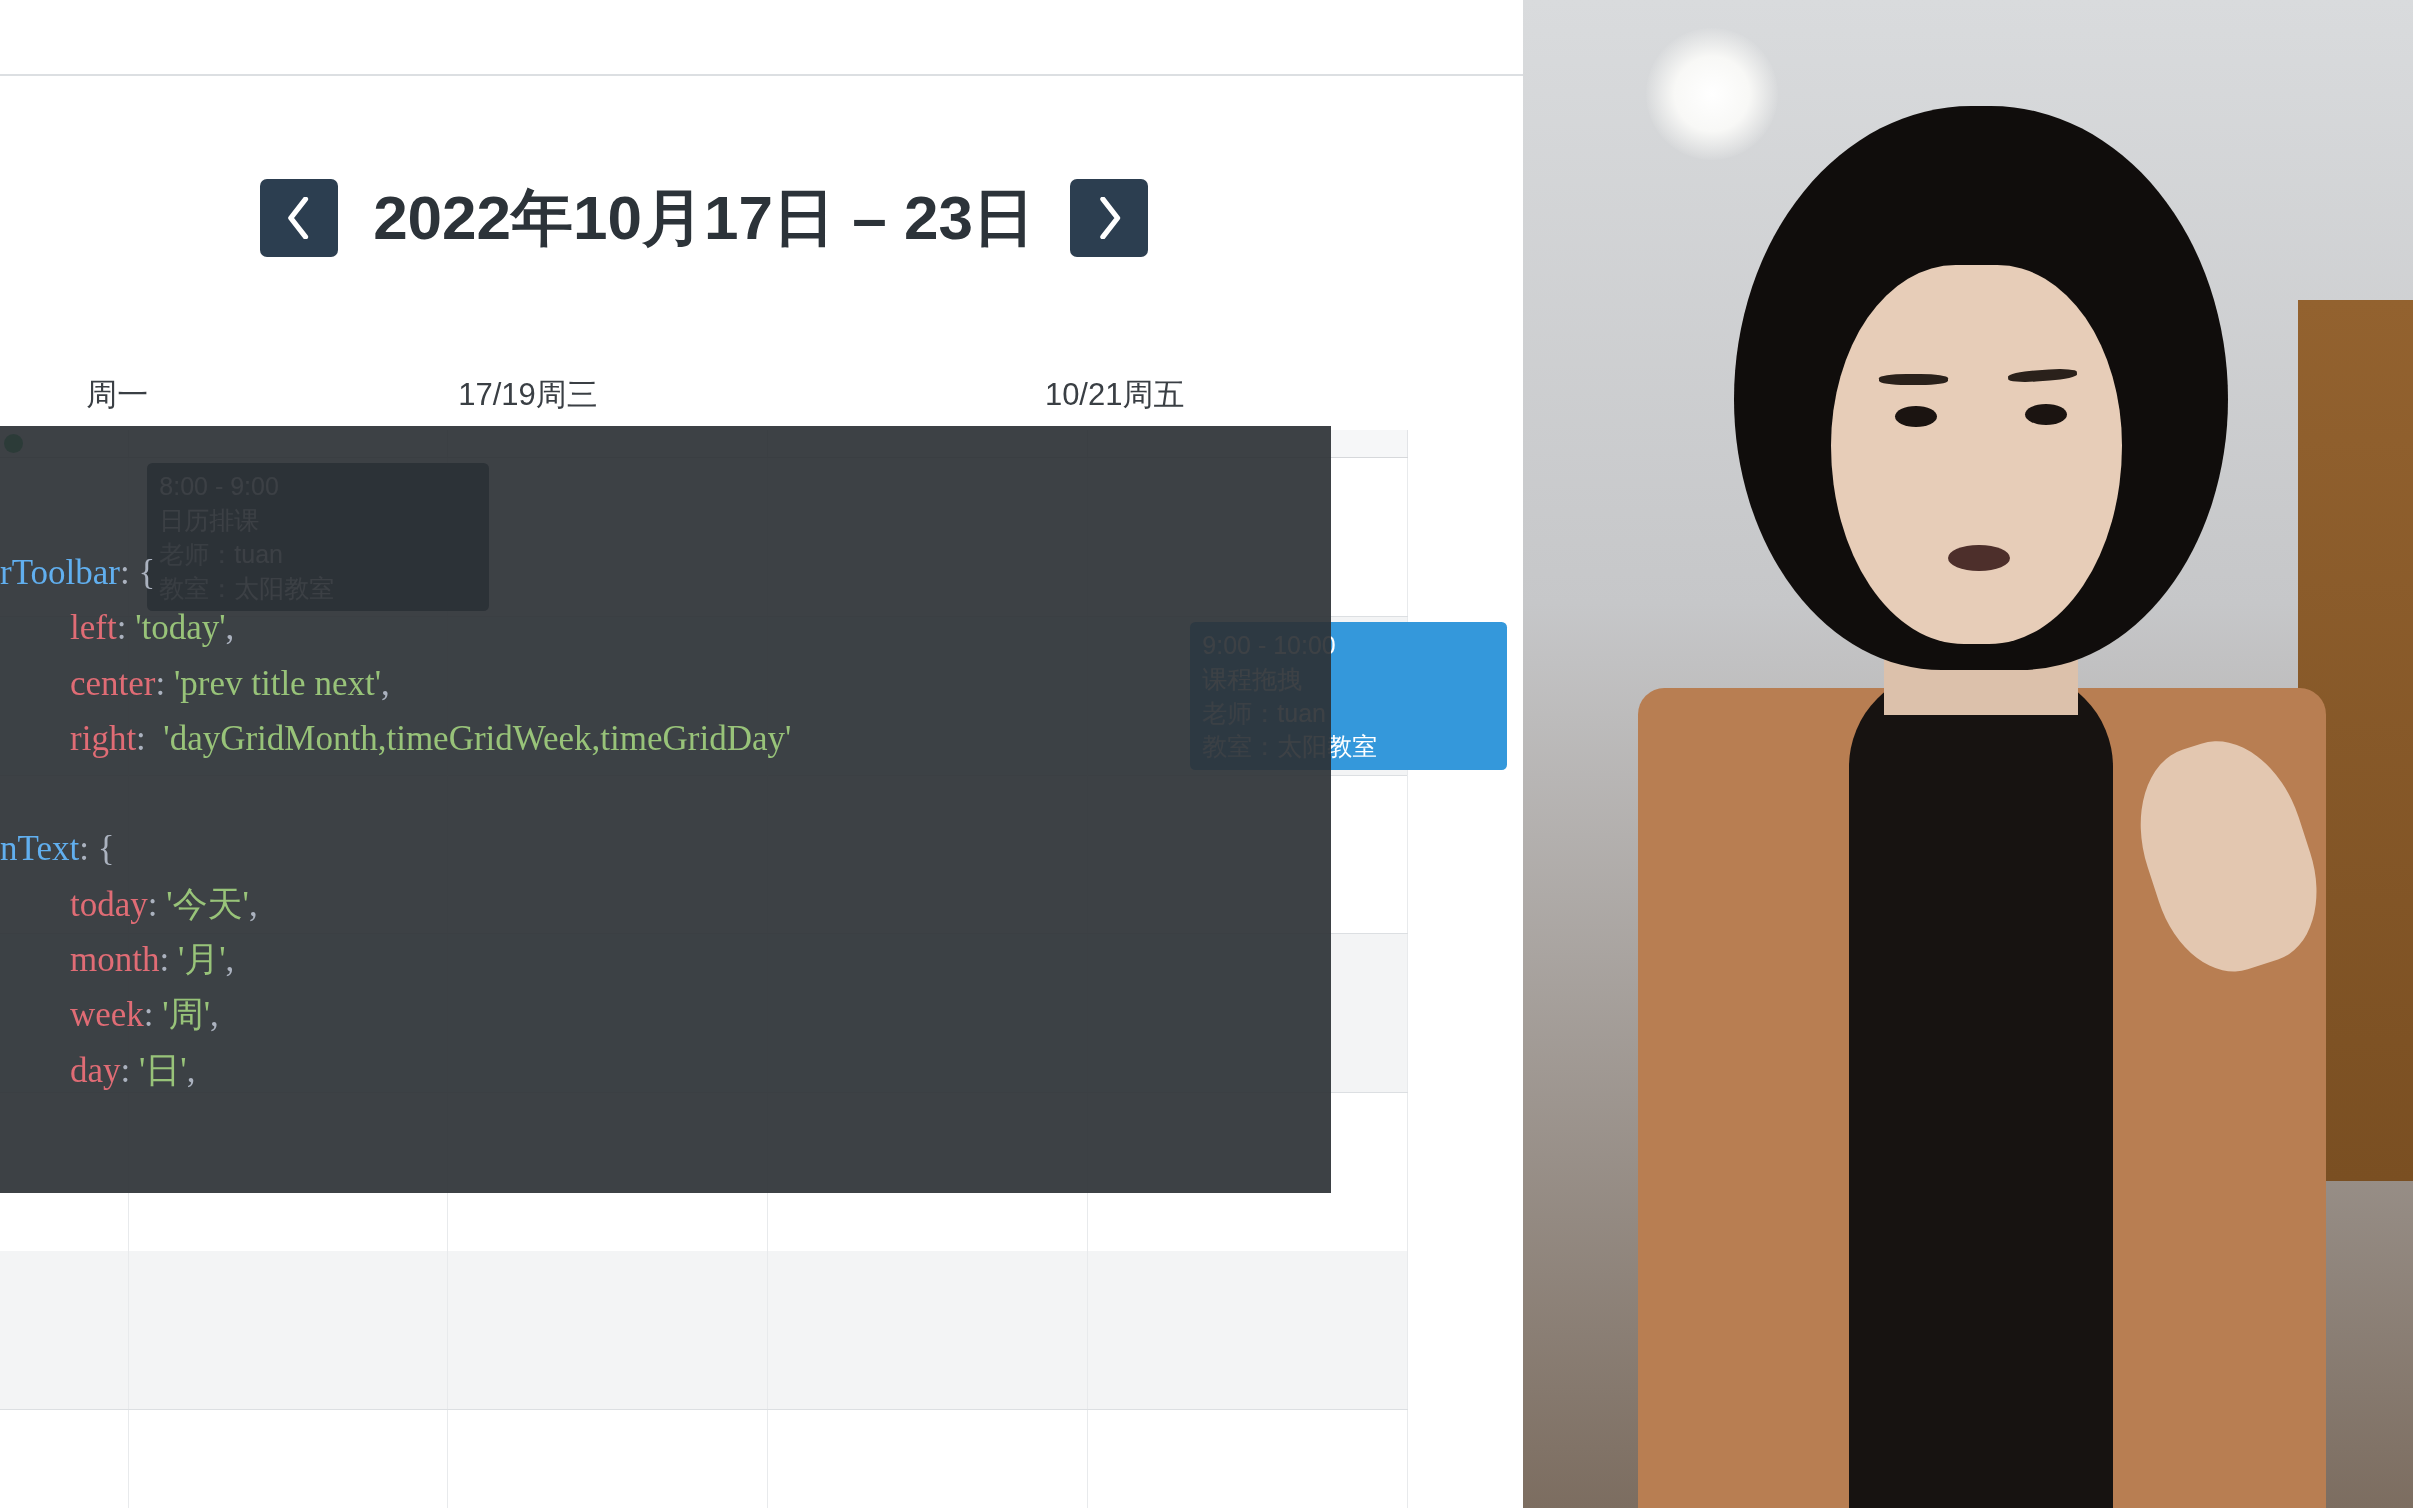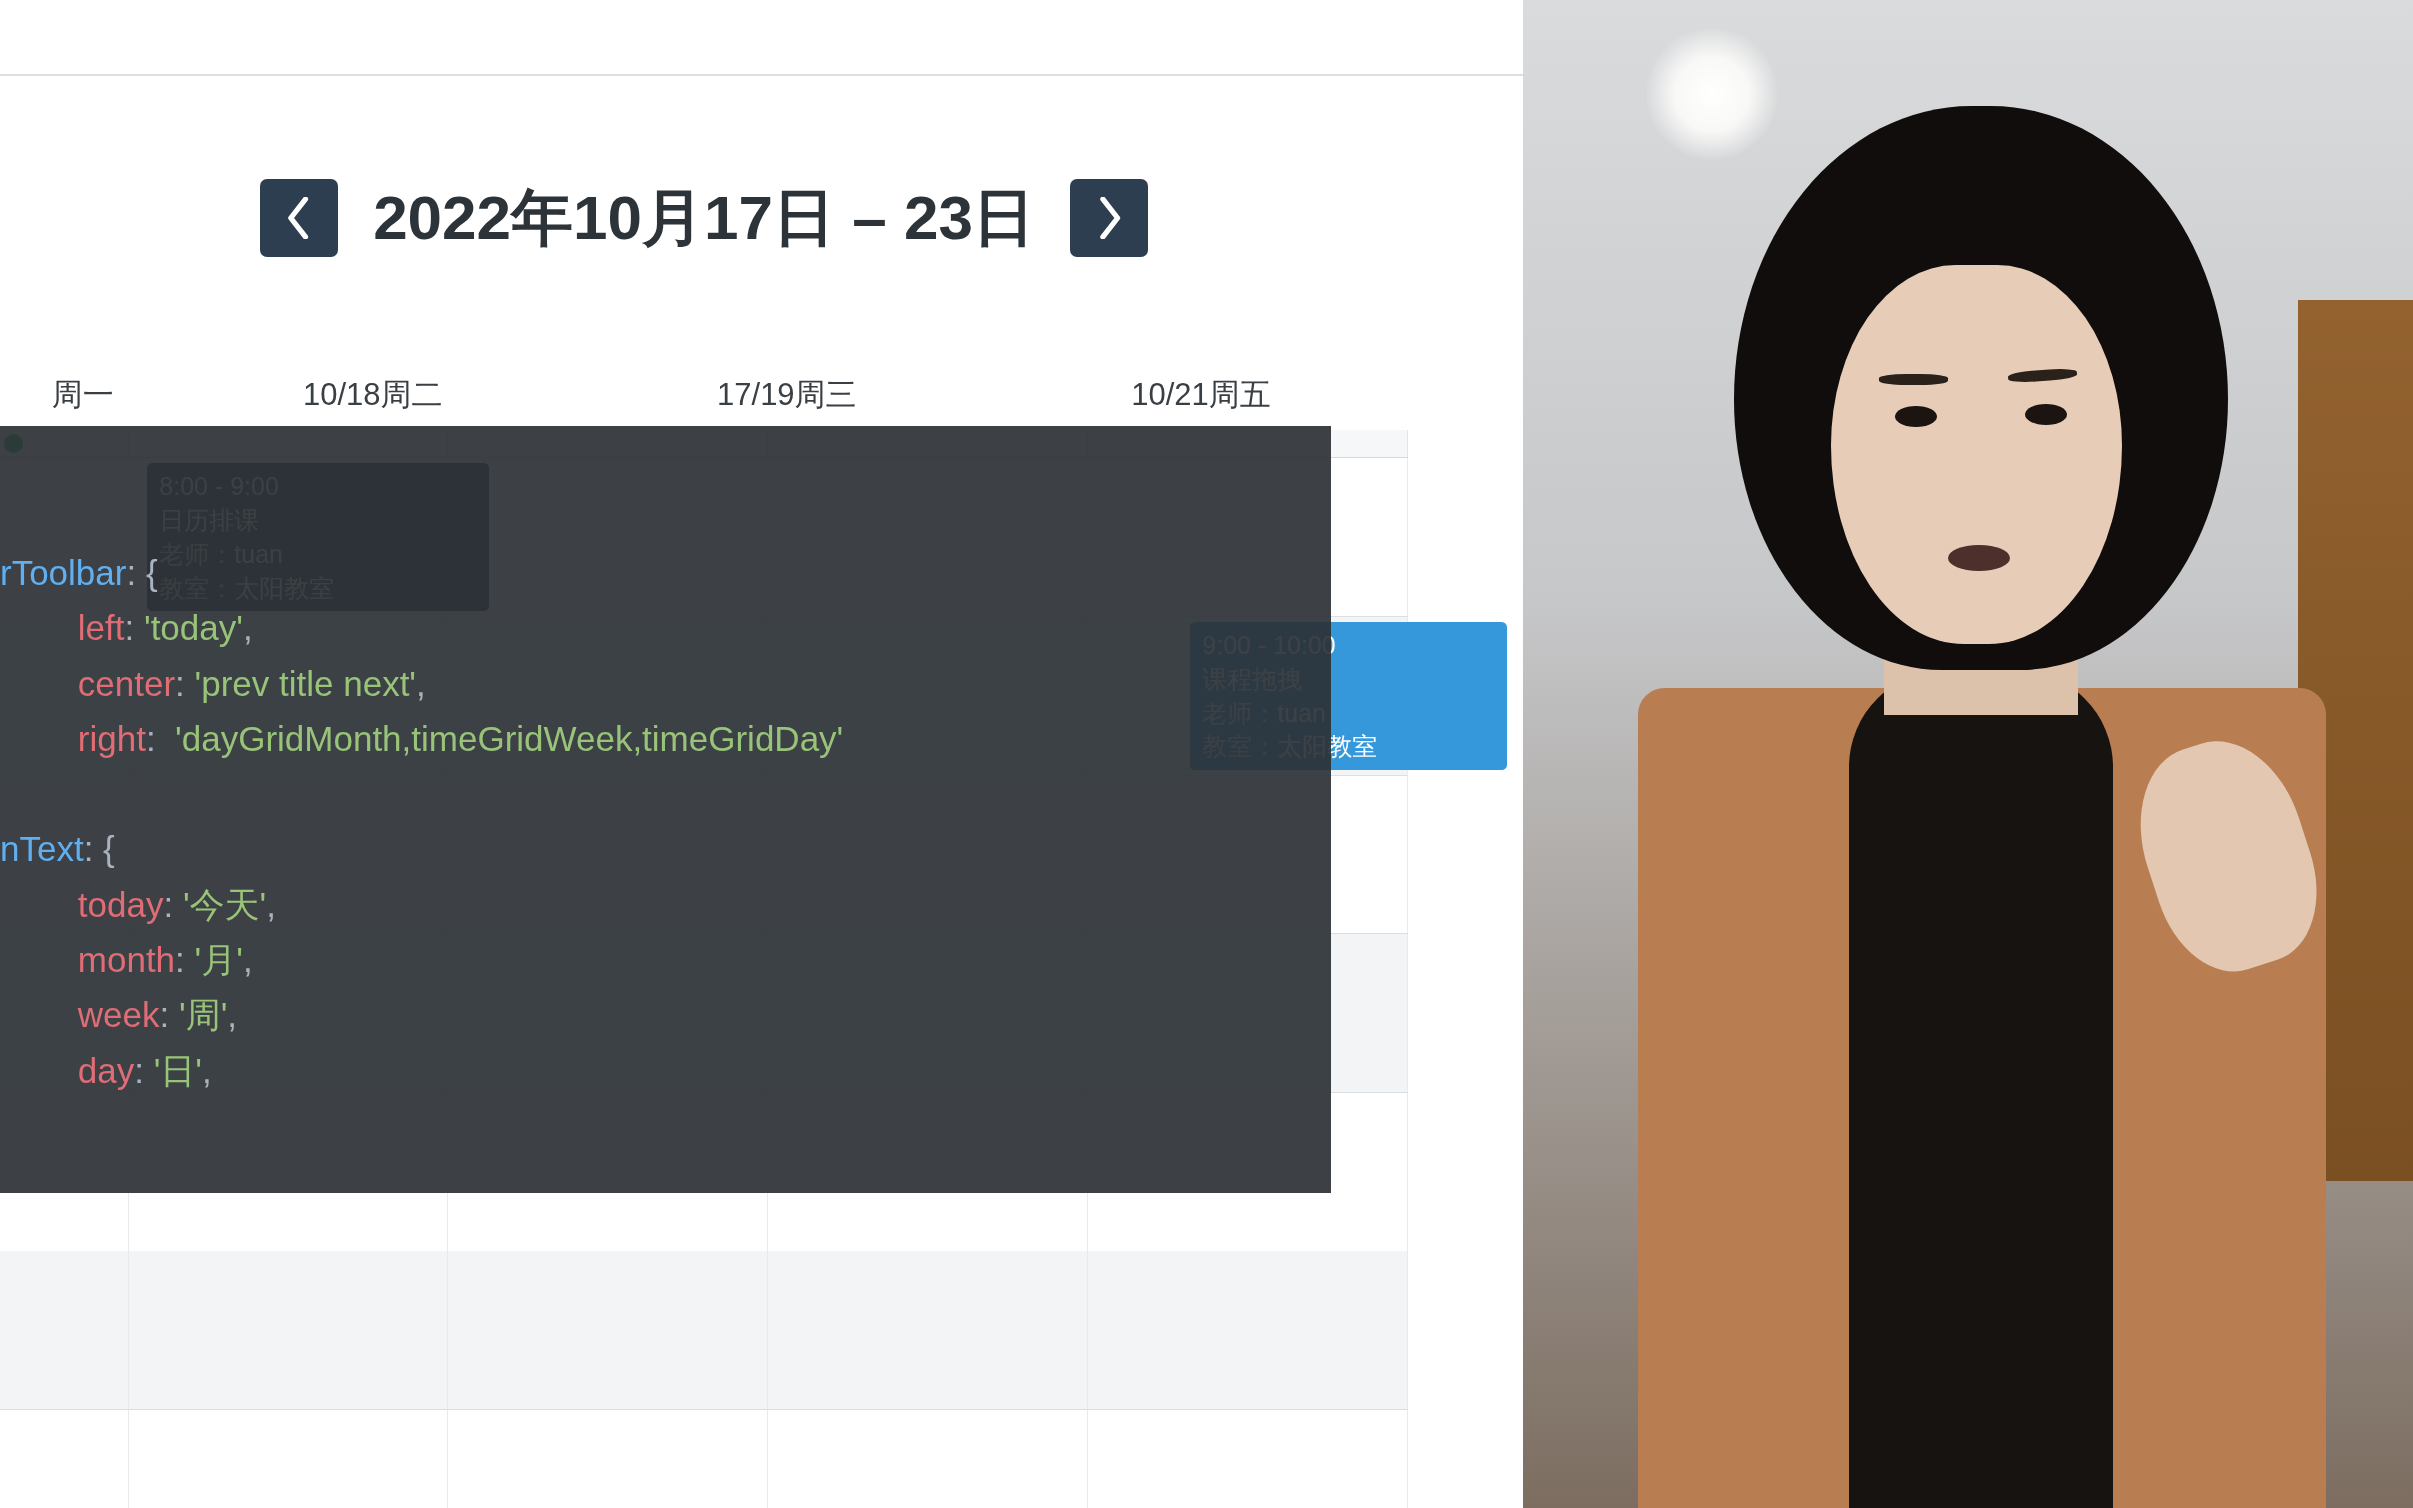--- a/index.html
+++ b/index.html
@@ -140,21 +140,21 @@
 
 
 .code-overlay {
   position: absolute;
   left: 0;
   top: 426px;
   width: 1331px;
   height: 767px;
   background: rgba(45,49,53,0.92);
   color: #d0d4d8;
-  font-family: Liberation Sans, sans-serif;
+  font-family: Liberation Serif, serif;
   font-size: 35px;
   line-height: 1.58;
   padding-top: 119px;
   white-space: pre;
   overflow: hidden;
 }
 .tok-prop   { color: #e06c75; }
 .tok-key    { color: #61afef; }
 .tok-colon  { color: #abb2bf; }
 .tok-str    { color: #98c379; }
@@ -290,21 +290,20 @@
     <div class="cal-title">2022年10月17日 – 23日</div>
     <button class="nav-btn">
       <svg width="26.4" height="42" viewBox="0 0 24 40">
           <path d="M6 2 L20 20 L6 38" stroke="#fff" stroke-width="5" fill="none" stroke-linecap="round" stroke-linejoin="round"></path>
         </svg>
     </button>
   </div>
 
   <div class="day-headers">
     <div class="day-h" style="flex:0.4">周一</div>
-    <div class="day-h">10/18周二</div>
     <div class="day-h">17/19周三</div>
     <div class="day-h">10/21周五</div>
   </div>
 
   <div class="cal-grid">
     <div class="all-day-row">
       <div class="all-day-cell" style="flex:0.4">
         <div class="green-dot"></div>
       </div>
       <div class="all-day-cell"></div>

